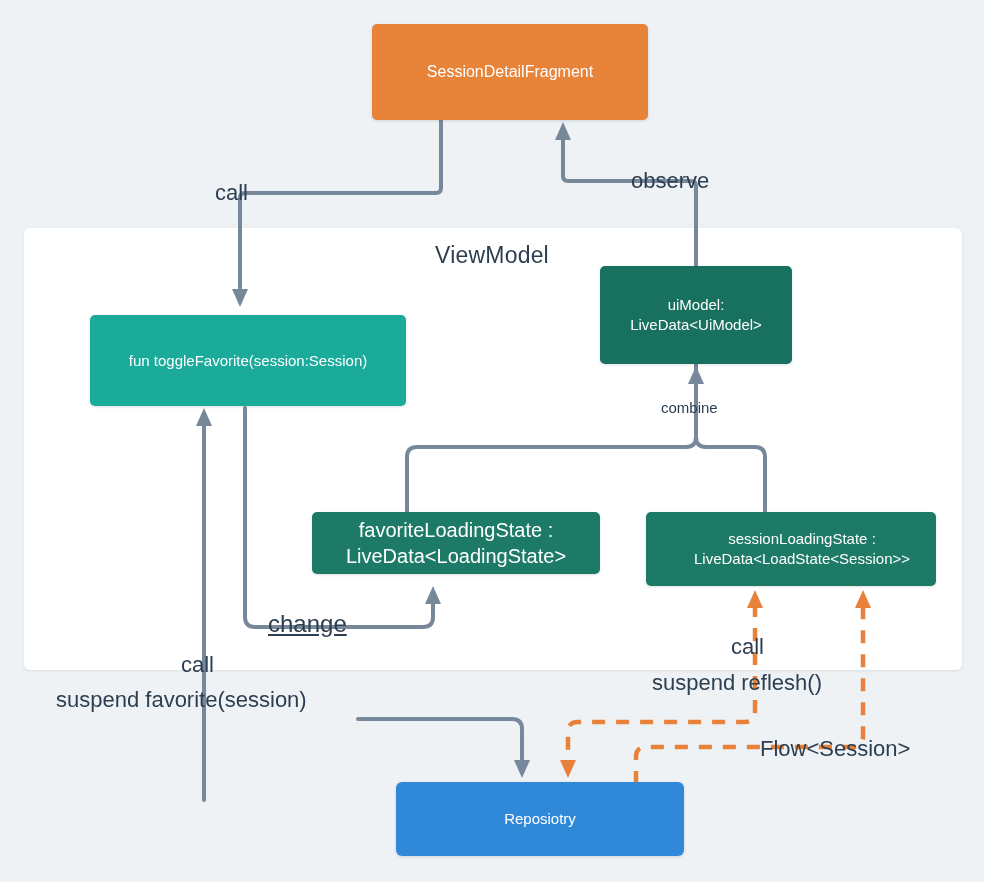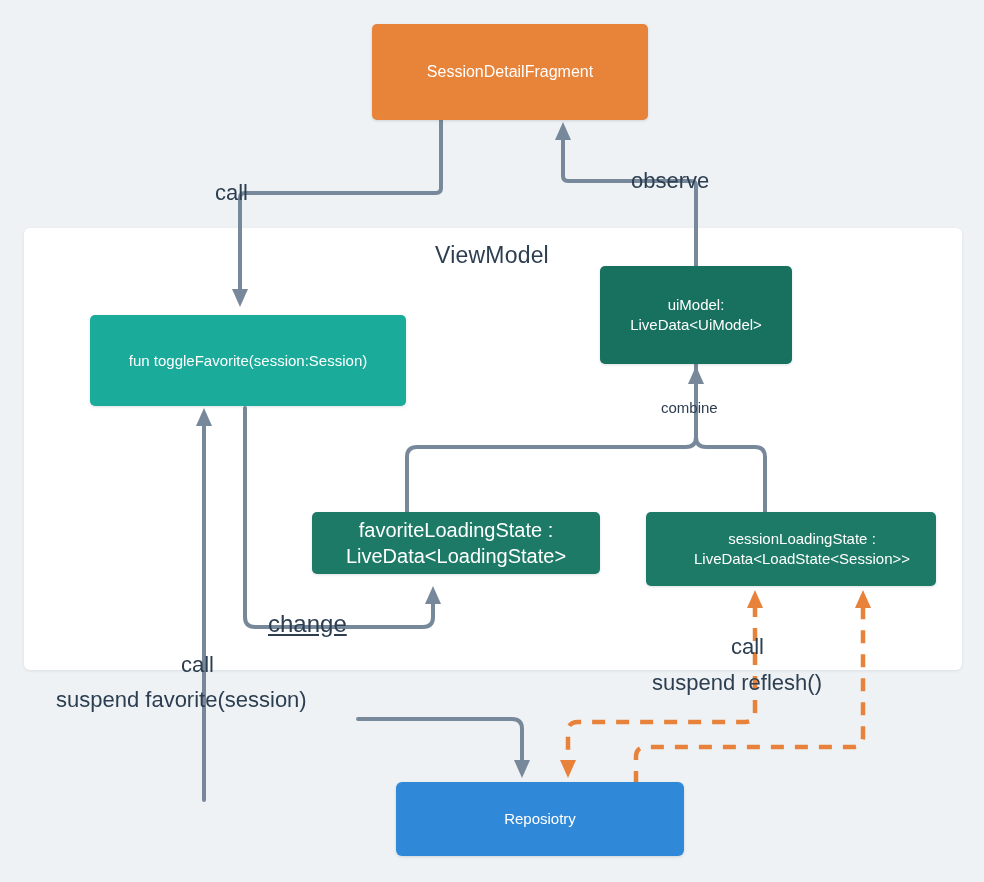--- a/index.html
+++ b/index.html
@@ -211,14 +211,15 @@
   <div class="edge-label" id="label-change">change</div>
 
   <div class="edge-label" id="label-call-left">call</div>
 
   <div class="edge-label" id="label-suspend-fav">suspend favorite(session)</div>
 
   <div class="edge-label" id="label-call-right">call</div>
 
   <div class="edge-label" id="label-suspend-refl">suspend reflesh()</div>
 
+  <div class="edge-label" id="label-flow-session">Flow&lt;Session&gt;</div>
 
 </div>
 
 </body></html>

